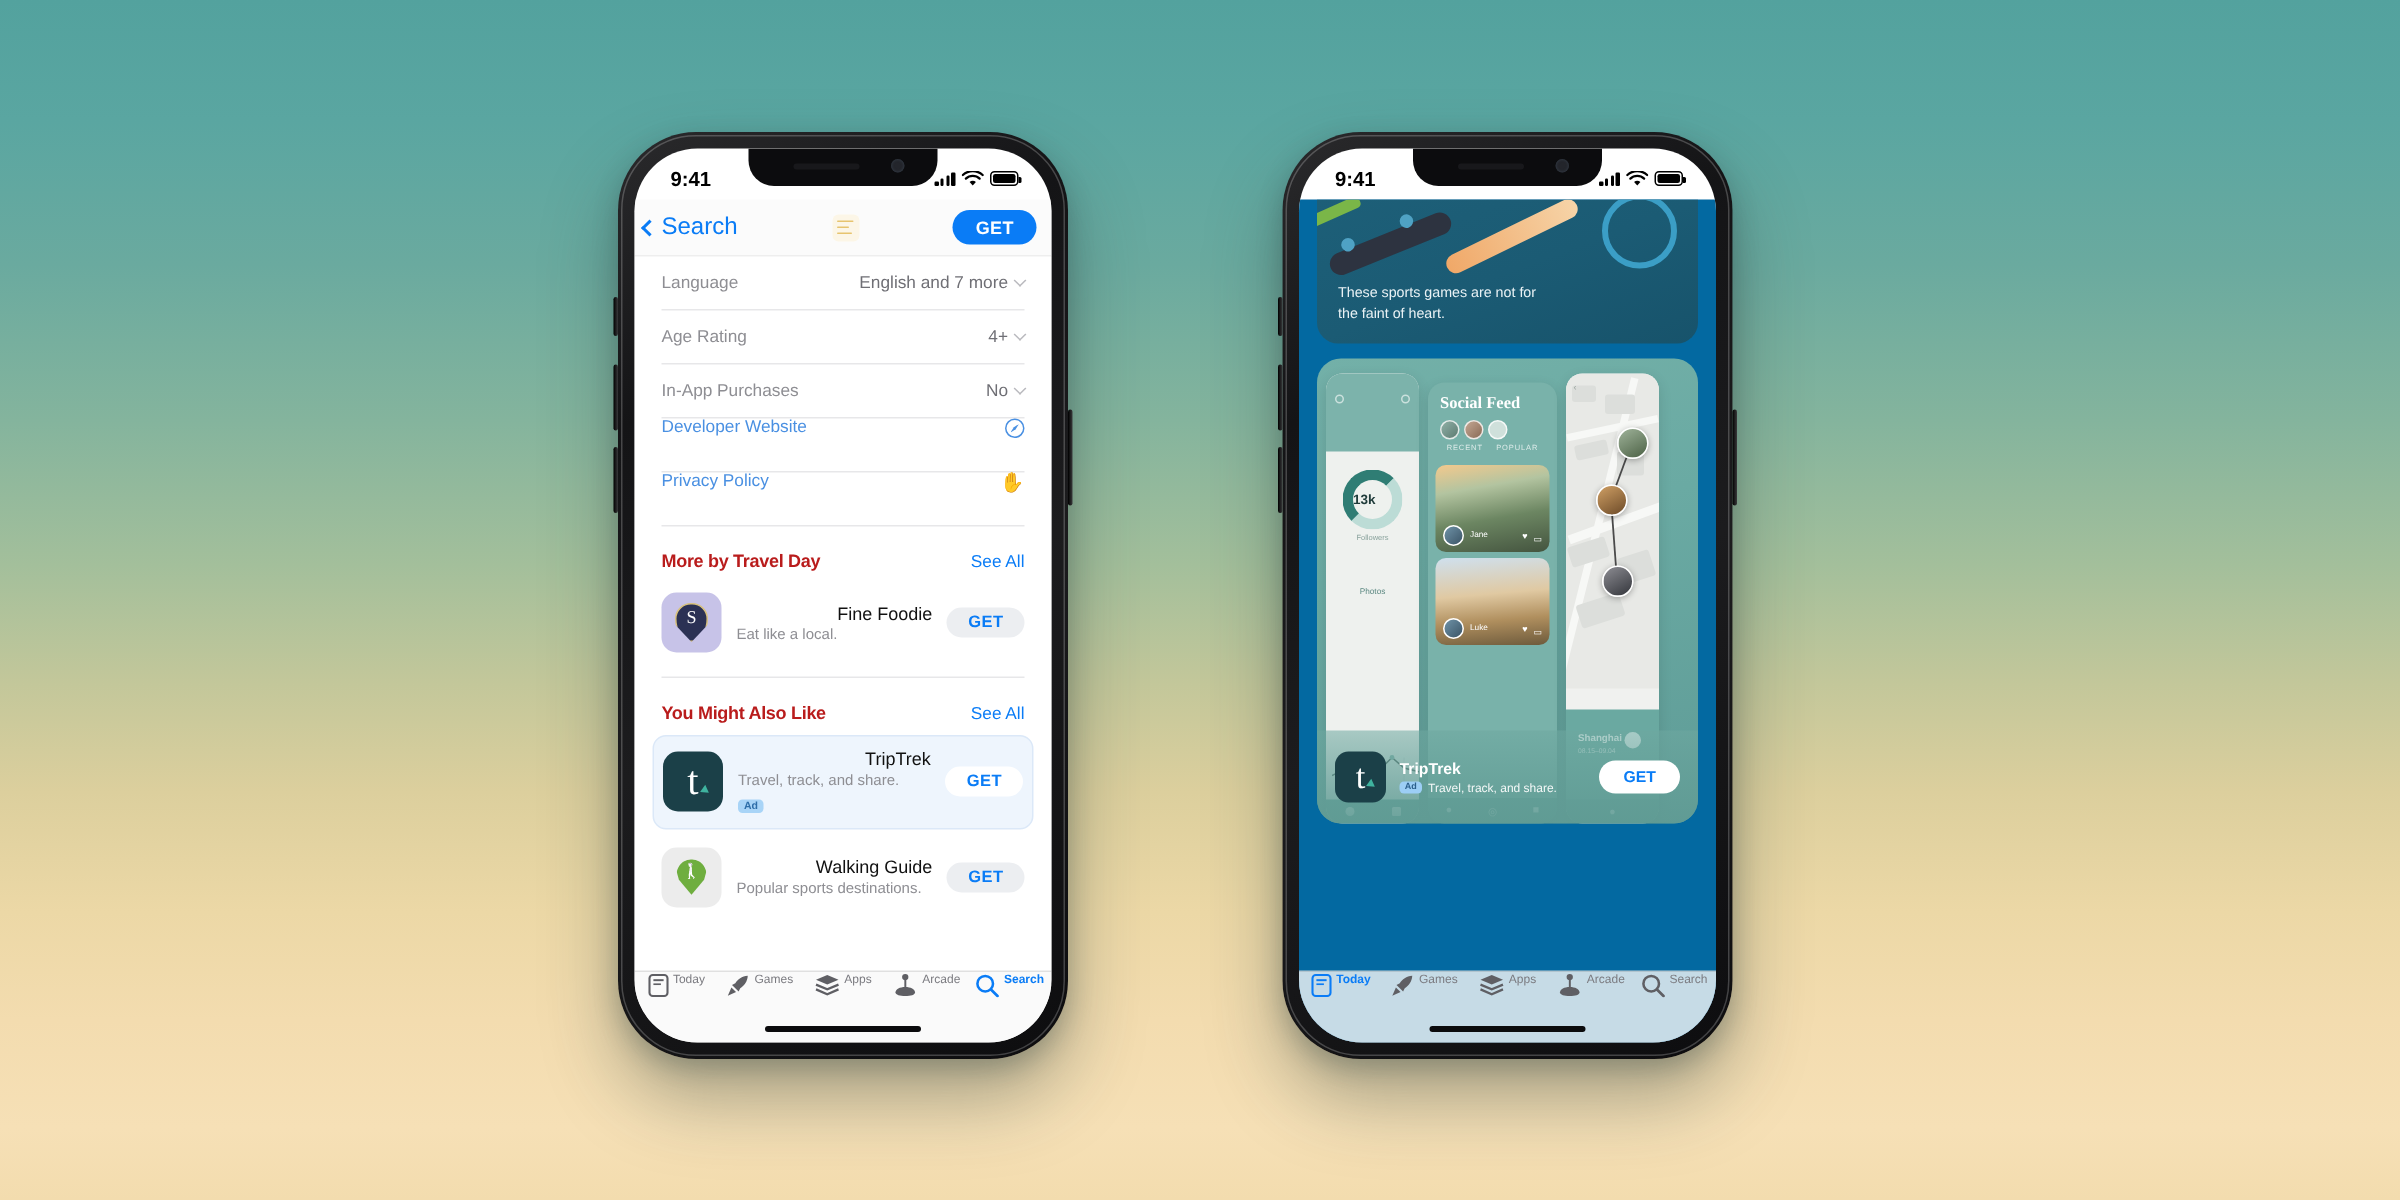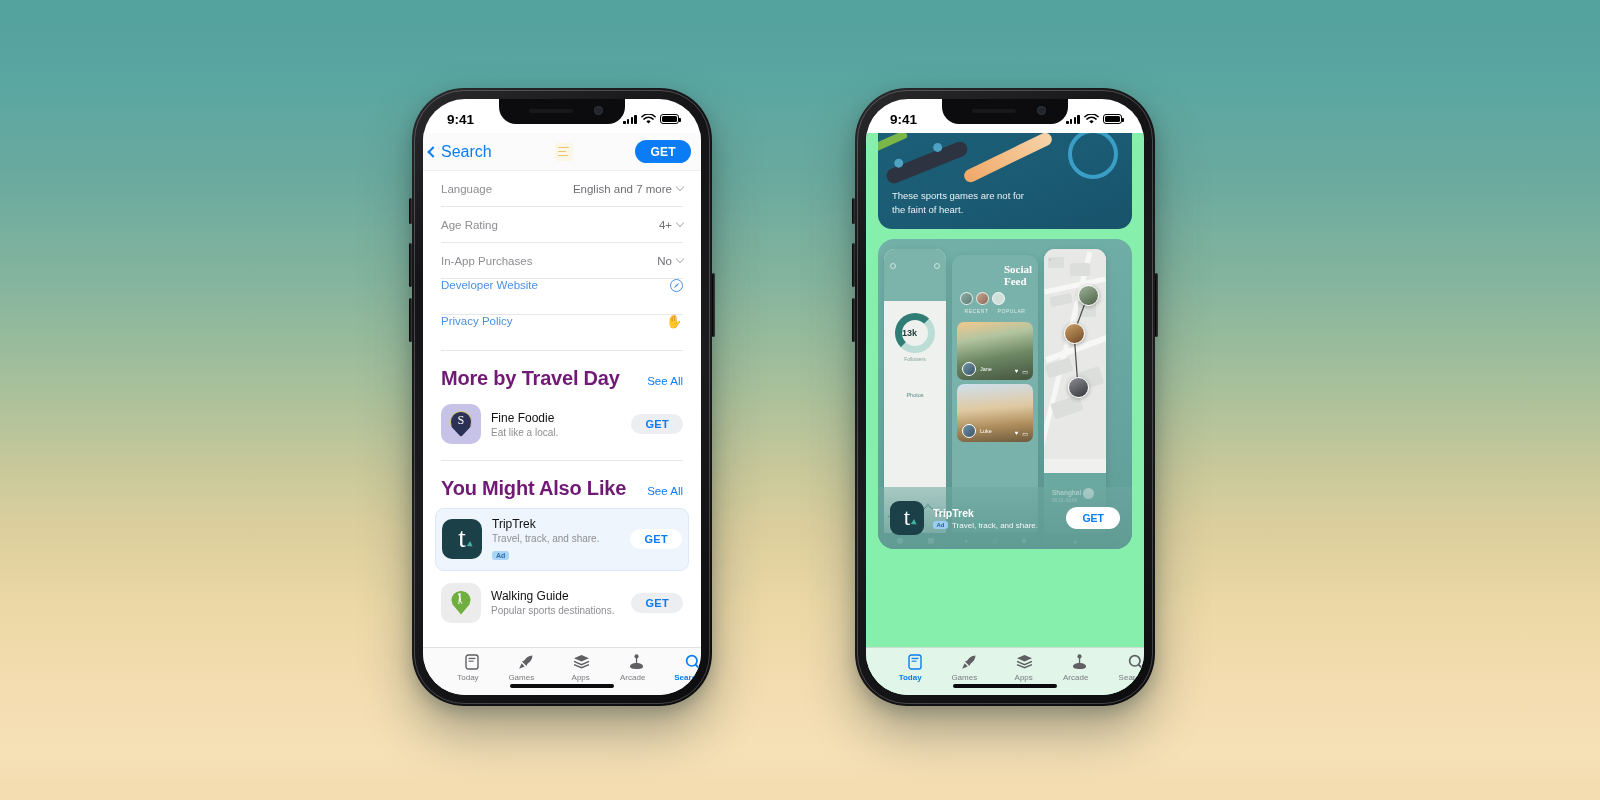--- a/index.html
+++ b/index.html
@@ -112,31 +112,31 @@
   }
   .ic-compass { width: 13px; height: 13px; border: 1.4px solid #4a90e2; border-radius: 50%; position: relative; }
   .ic-compass::after { content:""; position:absolute; left:2.5px; top:2.5px; width:6px;height:6px; background:#4a90e2; clip-path: polygon(100% 0, 60% 60%, 0 100%, 40% 40%); }
   .ic-hand { font-size: 13px; color: #4a7de2; line-height: 1; }
   .ic-doc { width: 10px; height: 13px; border: 1.4px solid #4a90e2; border-radius: 2px; position: relative; background: #dce9fa; }
   .ic-doc::after { content:""; position:absolute; left:1.5px; top:2px; right:1.5px; height:1px; background:#7fb0ef; box-shadow: 0 3px 0 #7fb0ef, 0 6px 0 #7fb0ef; }
 
   .sec-head {
     display: flex; align-items: baseline; justify-content: space-between;
     margin: 16px 18px 8px; }
-  .sec-head h2 { font-size: 20px; font-weight: bold; color: #701a75; letter-spacing: -.2px; }
+  .sec-head h2 { font-size: 12px; font-weight: bold; color: #b91c1c; letter-spacing: -.2px; }
   .see-all { font-size: 11.5px; color: #0a7cf6; }
 
   .app-row { display: flex; align-items: center; margin: 0 18px; padding: 6px 0; gap: 10px; }
   .app-row.highlight {
     background: #eef5fd; margin: 0 12px; padding: 8px 6px;
     border-radius: 9px; border: .5px solid #dbe8f8;
   }
   .app-ico { width: 40px; height: 40px; border-radius: 10px; flex: 0 0 40px; position: relative; overflow: hidden; }
   .app-meta { flex: 1; min-width: 0; }
-  .app-name { font-size: 12px; color: #111; margin-bottom: 2px; }
+  .app-name { font-size: 12px; color: #111; margin-bottom: 2px; text-align: right; }
   .app-sub { font-size: 10px; color: #8e8e93; }
   .ad-badge {
     display: inline-block; margin-top: 3px; background: #a8d4f7; color: #2d6da8;
     font-size: 7px; font-weight: bold; padding: 1px 4px; border-radius: 3px;
   }
   .get-gray {
     background: #eceef1; color: #0a7cf6; font-size: 11px; font-weight: bold;
     padding: 4px 14px; border-radius: 11px; letter-spacing: .3px;
   }
   .get-white { background: #fff; }
@@ -158,28 +158,28 @@
     clip-path: polygon(50% 100%, 8% 58%, 0 34%, 12% 8%, 50% 0, 88% 8%, 100% 34%, 92% 58%); position:relative; }
   .pin-green::after { content:"🚶"; position:absolute; left:0;right:0;top:2px; text-align:center; font-size:10px; filter: brightness(3) grayscale(1); }
 
   
   .tabbar {
     position: absolute; bottom: 0; left: 0; right: 0; height: 48px;
     display: flex; z-index: 28; border-top: .5px solid rgba(0,0,0,.1);
     background: rgba(250,250,250,.94);
   }
   .tabbar.glass { background: rgba(248,248,248,.80); }
-  .tab { flex: 1; display: flex; flex-direction: column; align-items: flex-end; justify-content: center; gap: 3px; padding-bottom: 8px; }
+  .tab { flex: 1; display: flex; align-items: flex-start; justify-content: center; gap: 3px; padding-bottom: 8px; }
   .tab .lbl { font-size: 8px; color: #7b7b80; }
   .tab.active .lbl { color: #0a7cf6; font-weight: bold; }
   .tab-ico { height: 17px; display: flex; align-items: center; justify-content: center; color: #5f5f64; }
   .tab.active .tab-ico { color: #0a7cf6; }
 
   
-  .content-r { position: absolute; top: 34px; left: 0; right: 0; bottom: 0; background: #86efac; overflow: hidden; }
+  .content-r { position: absolute; top: 34px; left: 0; right: 0; bottom: 0; background: #0369a1; overflow: hidden; }
   .card-sports {
     margin: 0 12px; height: 96px; border-radius: 0 0 14px 14px; position: relative;
     background: linear-gradient(160deg, #1d5f78 0%, #1b5b74 50%, #17536b 100%);
     overflow: hidden;
   }
   .sk-board { position:absolute; width:86px;height:15px;border-radius:8px;background:#2d3340; transform: rotate(-22deg); left:6px; top:22px;}
   .sk-board::before,.sk-board::after{content:"";position:absolute;width:9px;height:9px;border-radius:50%;background:#4fa2c4;top:-7px;}
   .sk-board::before{left:12px}.sk-board::after{left:54px}
   .bat { position:absolute; width:96px;height:13px;border-radius:7px;background:linear-gradient(90deg,#f0a868,#f6d4a8); transform: rotate(-26deg); left:82px; top:18px;}
   .hoop { position:absolute; right:14px; top:-4px; width:50px;height:50px;border:4px solid #3b9ec6;border-radius:50%; }
@@ -197,21 +197,21 @@
   .mock-3 { width: 62px; background: #f0f1ef; margin-top: 0; }
   .m1-top { height: 52px; background: #7cb3ab; }
   .m1-top .dot { position:absolute; width:6px;height:6px;border-radius:50%;border:1px solid rgba(255,255,255,.6); }
   .ring { width: 40px;height:40px;border-radius:50%;border:7px solid #2f7d74; border-right-color:#bcdcd6; border-bottom-color:#bcdcd6;
     margin: 12px auto 0; display:flex;align-items:center;justify-content:flex-start; }
   .ring span { font-size: 9px; font-weight:bold; color:#1f3b3a; }
   .spark { position:absolute; bottom: 26px; left: 4px; right: 4px; height: 24px; }
   .m1-bar { position:absolute; bottom:0; left:0; right:0; height:16px; background:#5e9e96; display:flex; align-items:center; justify-content:space-around; }
   .m1-bar i { width:6px;height:6px;border-radius:50%;background:rgba(255,255,255,.85); }
   .m2-head { padding: 8px 8px 4px; }
-  .m2-title { color:#fff; font-family:"Liberation Serif",serif; font-size:11px; font-weight:bold;margin-left:44px; }
+  .m2-title { color:#fff; font-family:"Liberation Serif",serif; font-size:11px; font-weight:bold; }
   .avatars { display:flex; gap:3px; margin-top:5px; }
   .avatars i { width:13px;height:13px;border-radius:50%; border:1.2px solid rgba(255,255,255,.8); display:block; }
   .avatars i:nth-child(1){background:linear-gradient(135deg,#8fb0a6,#5d7b72)}
   .avatars i:nth-child(2){background:linear-gradient(135deg,#c3a793,#8a6a56)}
   .avatars i:nth-child(3){background:#cfe0db}
   .m2-tabs { display:flex; justify-content:space-around; font-size:5px; color:rgba(255,255,255,.75); letter-spacing:.6px; margin-top:3px;}
   .photo { margin: 4px 5px; height: 58px; border-radius: 7px; overflow:hidden; position: relative; }
   .ph1 { background: linear-gradient(170deg,#f3c98d 0%, #b3c4a0 28%, #6c8662 60%, #44543f 100%); }
   .ph2 { background: linear-gradient(175deg,#cfe0ee 0%, #e0c9a2 42%, #b08f5e 70%, #6d5a3c 100%); }
   .photo .who { position:absolute; left:5px; bottom:4px; display:flex; align-items:center; gap:4px; }

